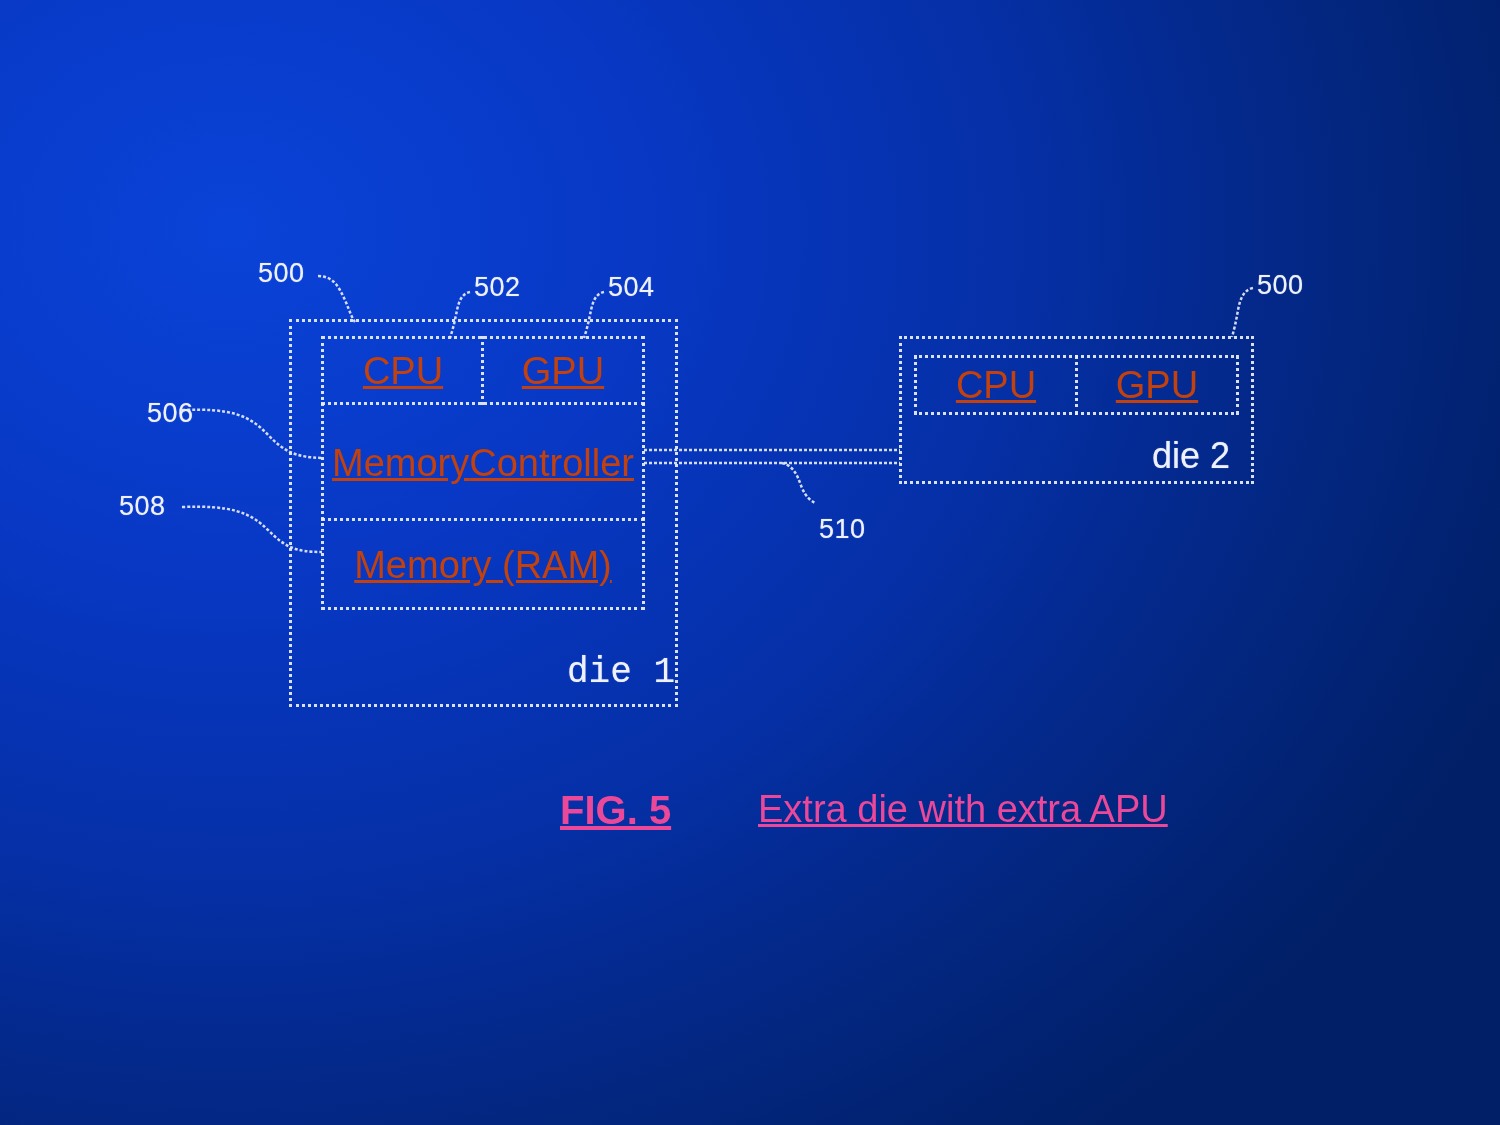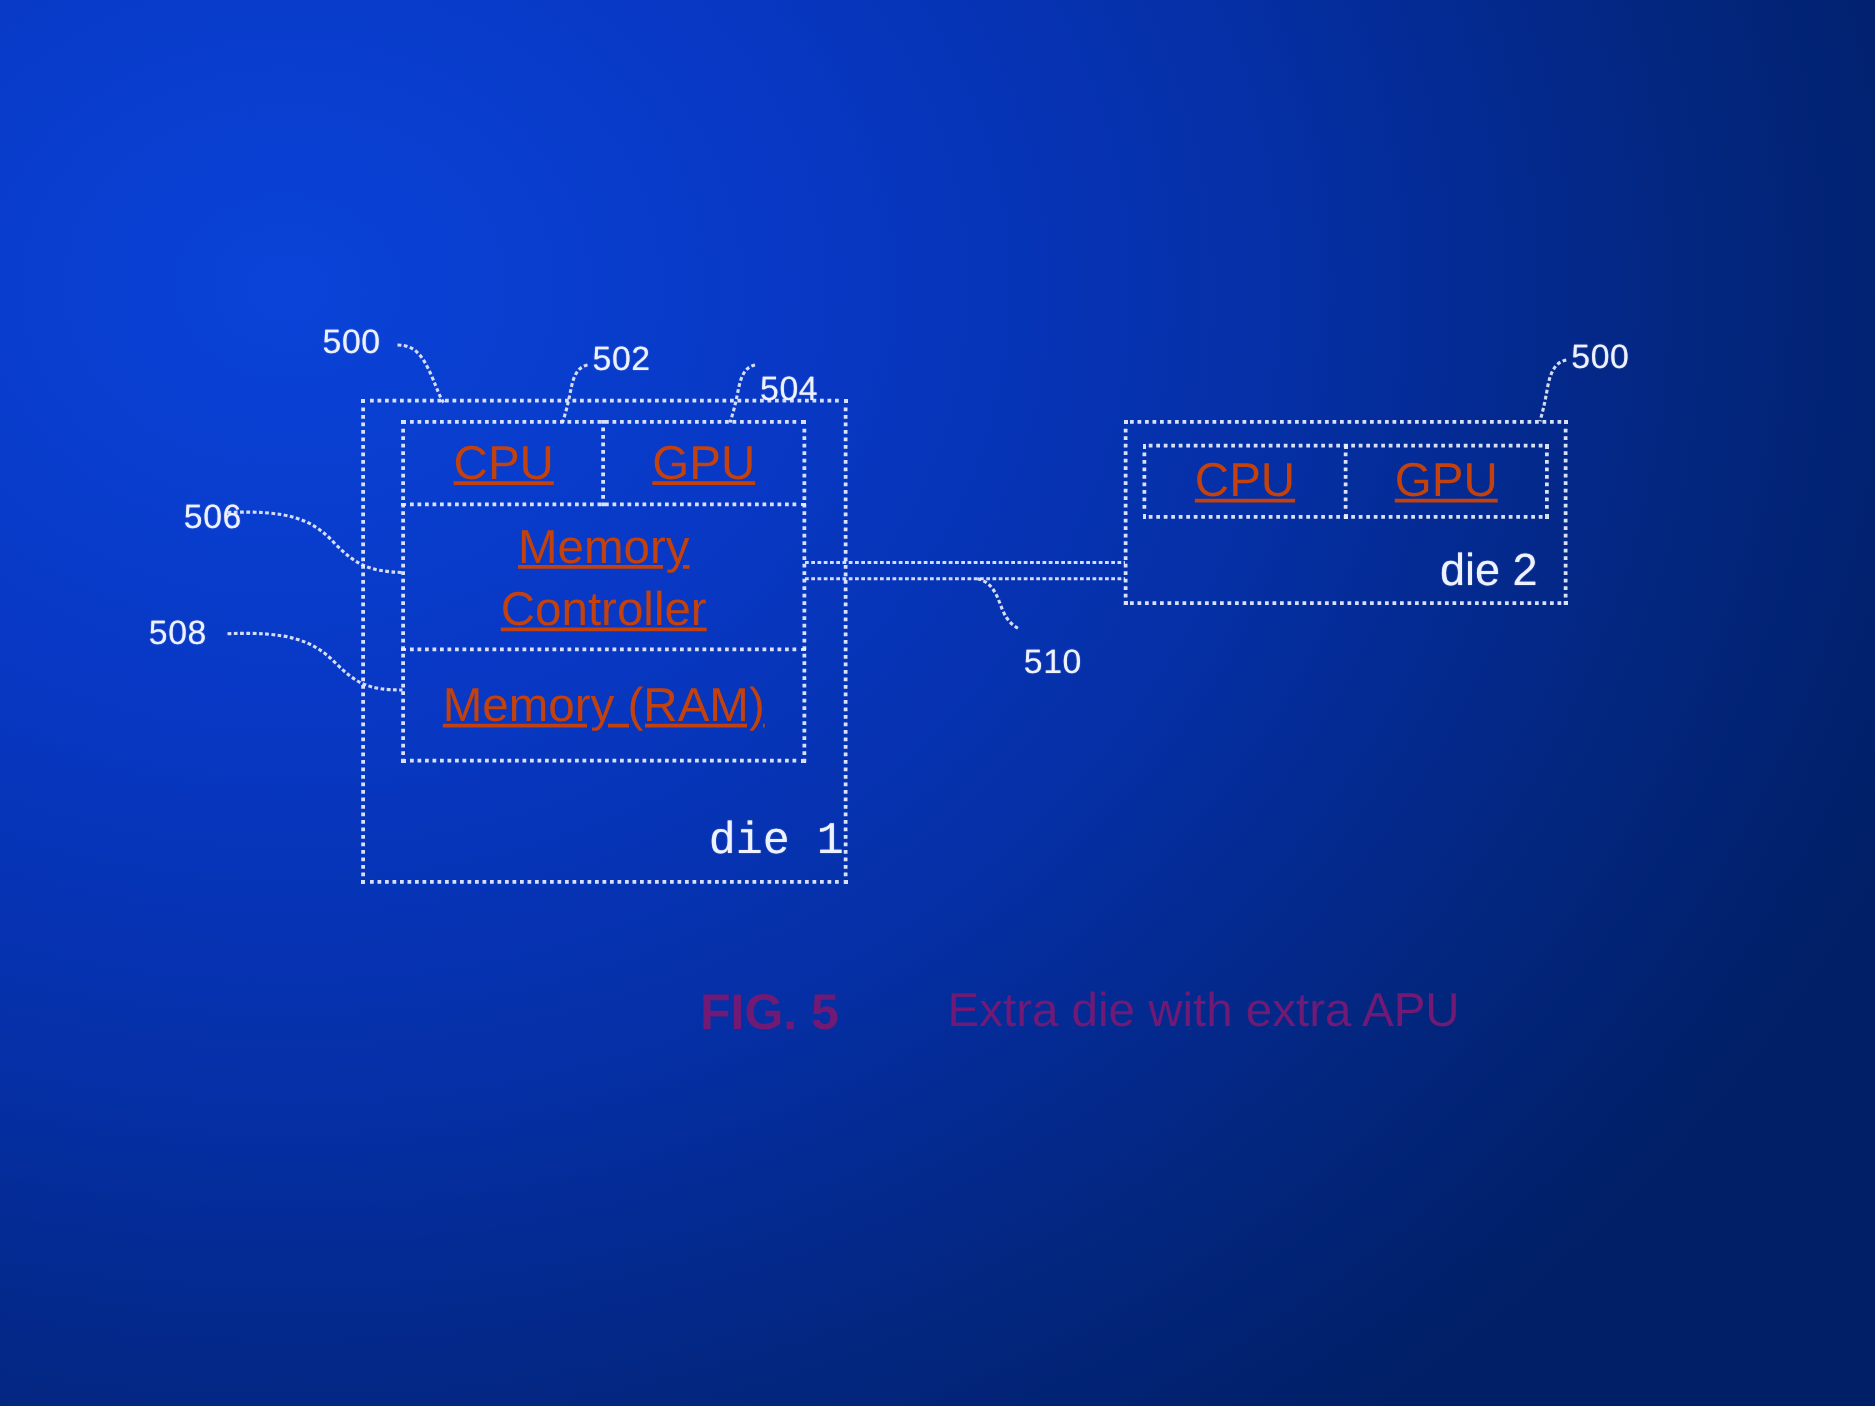--- a/index.html
+++ b/index.html
@@ -10,21 +10,21 @@
       color: #f2f4ff;
       position: relative;
     }
     #diagram { position: absolute; left: 0; top: 0; width: 1500px; height: 1125px; }
     .box { position: absolute; border: 3px dotted rgba(235,240,255,0.92); box-sizing: border-box; }
     .txt { position: absolute; color: #eef1ff; white-space: nowrap; text-shadow: 0 0 1px rgba(255,255,255,0.6); }
     .ref { font-size: 27px; letter-spacing: 0.5px; }
     .cell { position: absolute; display: flex; align-items: center; justify-content: center; font-size: 38px; color: #c2410c; text-align: center; line-height: 50px; text-decoration: underline; }
     .die-label { font-size: 36px; }
     .leader { fill: none; stroke: rgba(235,240,255,0.9); stroke-width: 2.5; stroke-dasharray: 3 2; }
-    .fig { position: absolute; font-size: 40px; color: #701a75; }
+    .fig { position: absolute; font-size: 40px; color: #ec4899; text-decoration: underline; }
     .fig-num { font-weight: bold; left: 560px; top: 788px; }
     .fig-cap { left: 758px; top: 788px; font-size: 38px; }
   </style>
 </head>
 <body>
 
 <div id="diagram">
 
   <svg width="1500" height="1125" style="position:absolute;left:0;top:0;">
     <path class="leader" d="M318,276 C335,276 340,290 345,300 C350,312 352,318 355,322"></path>
@@ -43,32 +43,32 @@
   <div class="box" style="left:481px;top:336px;width:3px;height:69px;border-width:0 0 0 3px;"></div>
   <div class="box" style="left:321px;top:402px;width:324px;height:3px;border-width:3px 0 0 0;"></div>
   <div class="box" style="left:321px;top:518px;width:324px;height:3px;border-width:3px 0 0 0;"></div>
 
   <div class="cell" style="left:324px;top:339px;width:158px;height:64px;">
     <span>CPU</span>
   </div>
   <div class="cell" style="left:484px;top:339px;width:158px;height:64px;">
     <span>GPU</span>
   </div>
-  <div class="cell" style="left:324px;top:408px;width:318px;height:110px;flex-direction:column;">
+  <div class="cell" style="left:324px;top:408px;width:318px;height:110px;flex-direction:row;">
     <span>Memory</span>
     <span>Controller</span>
   </div>
   <div class="cell" style="left:324px;top:523px;width:318px;height:84px;">
     <span>Memory (RAM)</span>
   </div>
   <div class="txt die-label" style="left:567px;top:652px;font-family:Liberation Mono, monospace;">die 1</div>
 
   <div class="txt ref" style="left:258px;top:258px;">500</div>
   <div class="txt ref" style="left:474px;top:272px;">502</div>
-  <div class="txt ref" style="left:608px;top:272px;margin-top:24px;">504</div>
+  <div class="txt ref" style="left:608px;top:272px;">504</div>
   <div class="txt ref" style="left:119px;top:398px;margin-left:28px;">506</div>
   <div class="txt ref" style="left:119px;top:491px;">508</div>
   <div class="txt ref" style="left:819px;top:514px;">510</div>
 
   <div class="box" style="left:899px;top:336px;width:355px;height:148px;"></div>
   <div class="box" style="left:914px;top:355px;width:325px;height:60px;"></div>
   <div class="box" style="left:1075px;top:355px;width:3px;height:60px;border-width:0 0 0 3px;"></div>
   <div class="cell" style="left:917px;top:358px;width:158px;height:54px;">
     <span>CPU</span>
   </div>

